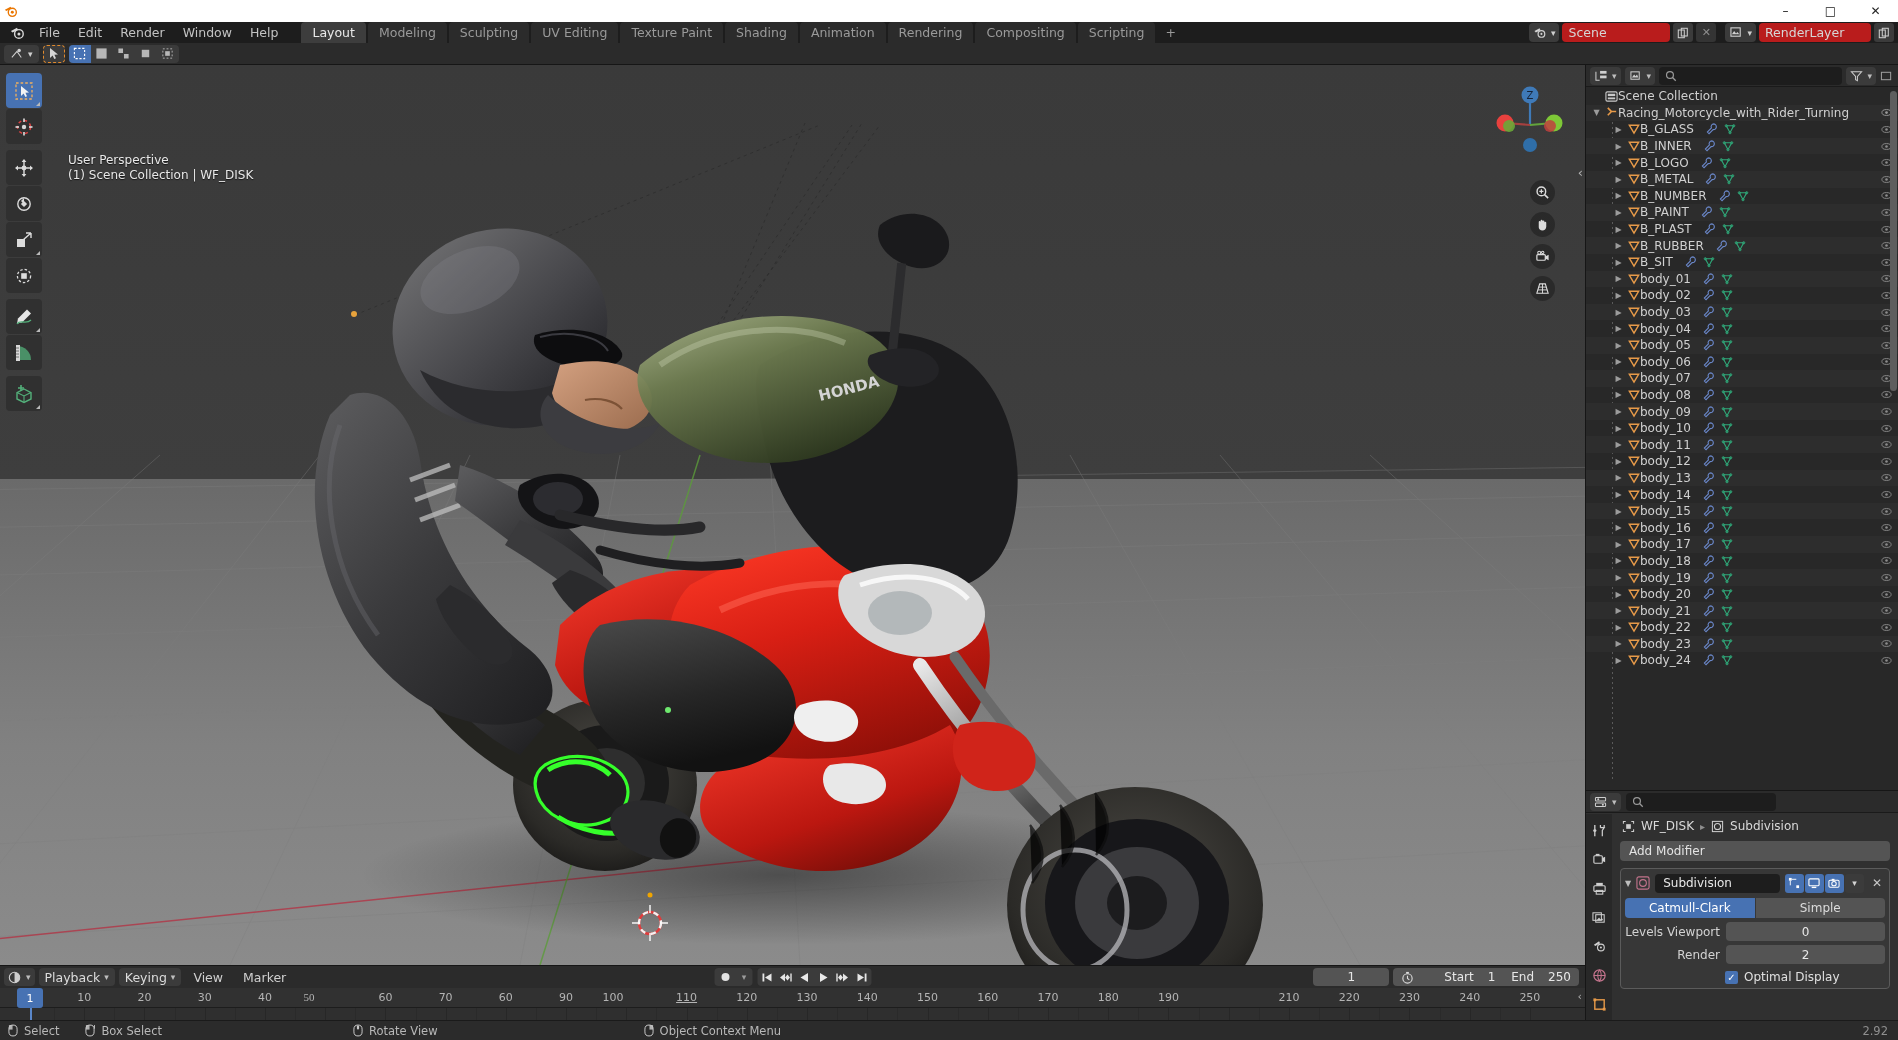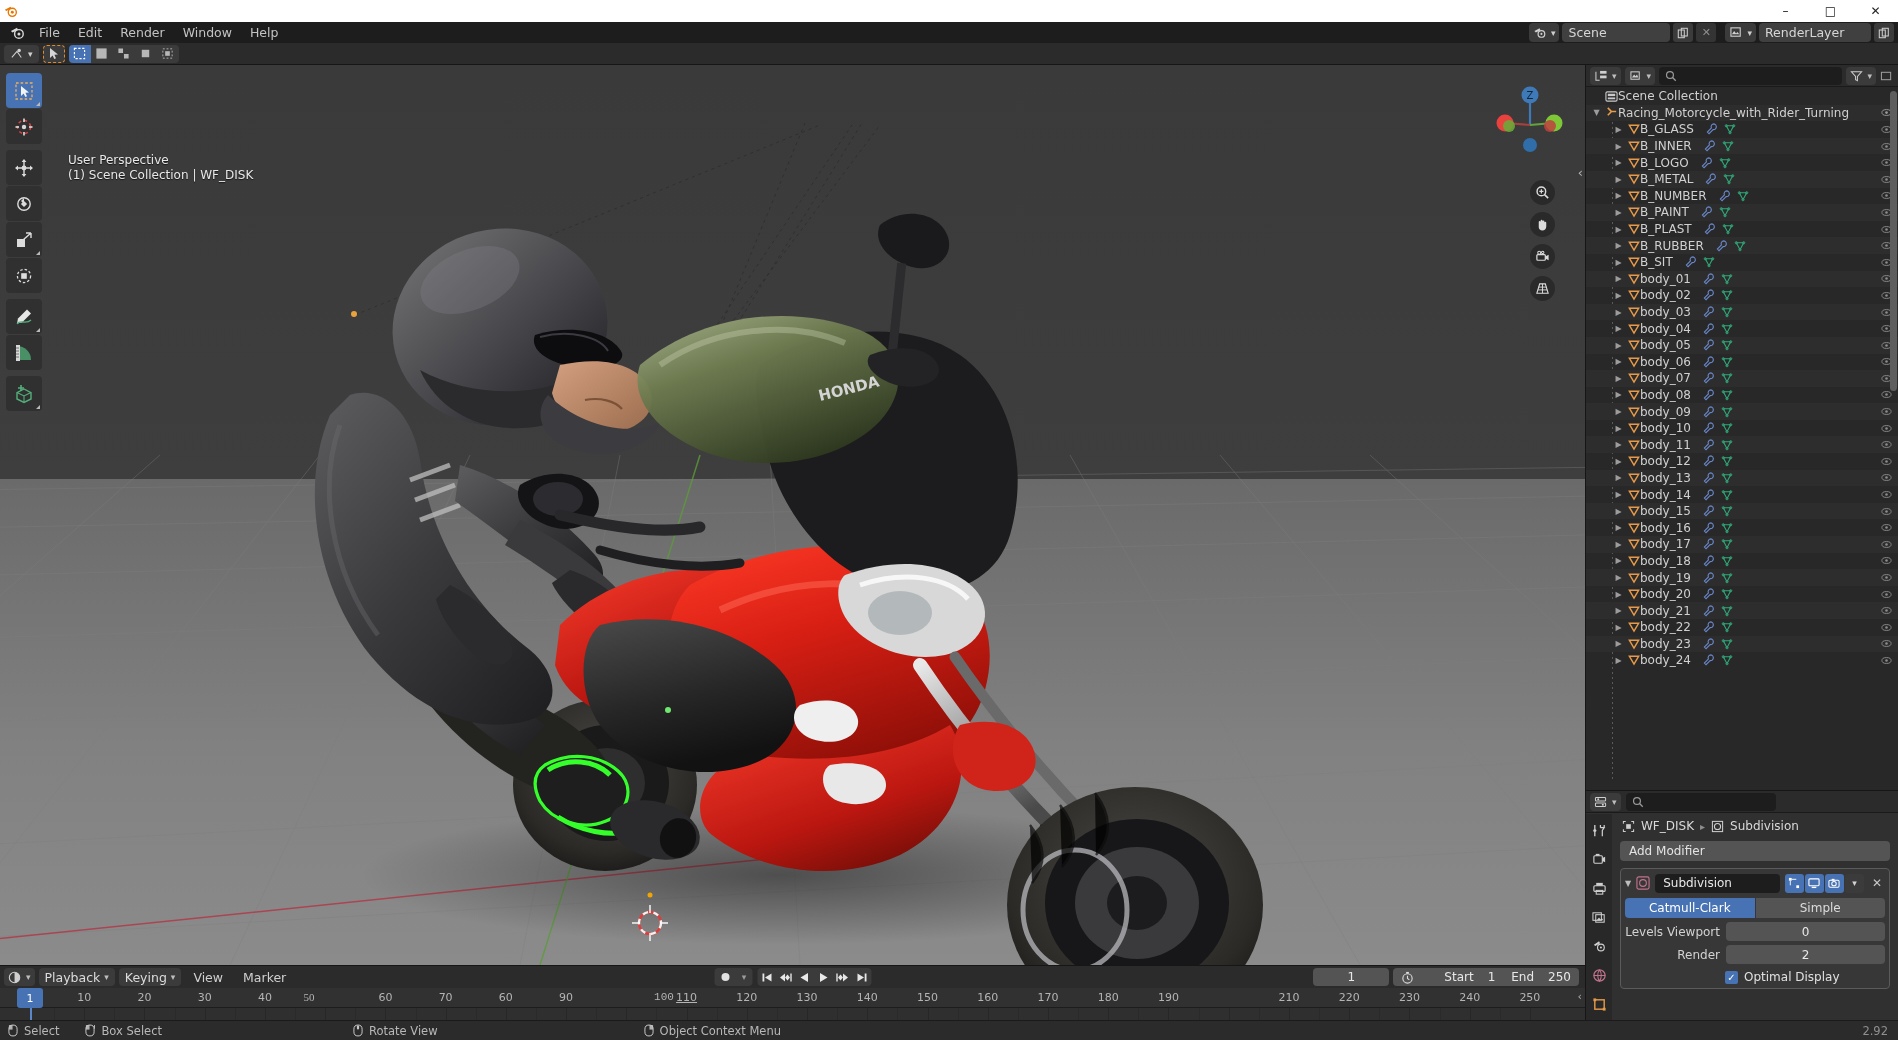--- a/index.html
+++ b/index.html
@@ -22,21 +22,21 @@
   
   .topbar{height:21px;background:#1d1d1d;display:flex;align-items:center;padding-left:4px;gap:0;position:relative;}
   .topbar .ico{width:26px;display:flex;align-items:center;justify-content:center;}
   .menu{padding:2px 9px;color:#c3c3c3;font-size:12.5px;border-radius:3px;}
   .wstabs{display:flex;align-items:flex-end;height:21px;margin-left:14px;}
   .wstab{padding:3px 11px;color:#9a9a9a;font-size:12.5px;background:#2b2b2b;margin-right:2px;border-radius:4px 4px 0 0;height:21px;display:flex;align-items:center;}
   .wstab.active{background:#3d3d3d;color:#e9e9e9;}
   .wstab.plus{background:transparent;color:#9a9a9a;padding:3px 8px;}
   .topright{position:absolute;right:4px;top:1px;display:flex;align-items:center;gap:3px;}
   .fld{background:#282828;border-radius:4px;height:19px;display:flex;align-items:center;padding:0 6px;color:#d6d6d6;font-size:12.5px;}
-  .fld.dark{background:#404040;}
+  .fld.dark{background:#b91c1c;}
   .idbtn{background:#3b3b3b;border-radius:4px;height:19px;display:flex;align-items:center;padding:0 4px;gap:3px;}
   .smallbtn{width:20px;height:19px;background:#3b3b3b;border-radius:3px;display:flex;align-items:center;justify-content:center;}
 
   
   .vpheader{height:22px;background:#2b2b2b;display:flex;align-items:center;padding:0 4px;gap:4px;position:relative;border-bottom:1px solid #161616;}
   .pill{background:#3b3b3b;border-radius:4px;height:18px;display:flex;align-items:center;padding:0 6px;gap:4px;color:#dcdcdc;font-size:12.5px;}
   .hmenu{padding:1px 8px;color:#d0d0d0;font-size:12.5px;border-radius:3px;}
   .grp{display:flex;align-items:center;background:#3b3b3b;border-radius:4px;overflow:hidden;height:18px;}
   .gbtn{width:22px;height:18px;display:flex;align-items:center;justify-content:center;}
   .gbtn.on{background:#4772b3;}
@@ -162,20 +162,33 @@
           <circle cx="9.5" cy="9.5" r="1.6" fill="#d8d8d8"></circle>
           <path d="M1 6.5 L7.5 3 L8.5 5.2 L2.6 8 Z" fill="#d8d8d8"></path>
         </svg>
     </div>
     <div class="menu">File</div>
     <div class="menu">Edit</div>
     <div class="menu">Render</div>
     <div class="menu">Window</div>
     <div class="menu">Help</div>
 
+    <div class="wstabs">
+      <div class="wstab active">Layout</div>
+      <div class="wstab">Modeling</div>
+      <div class="wstab">Sculpting</div>
+      <div class="wstab">UV Editing</div>
+      <div class="wstab">Texture Paint</div>
+      <div class="wstab">Shading</div>
+      <div class="wstab">Animation</div>
+      <div class="wstab">Rendering</div>
+      <div class="wstab">Compositing</div>
+      <div class="wstab">Scripting</div>
+      <div class="wstab plus">+</div>
+    </div>
 
     <div class="topright">
       <div class="idbtn">
         <svg width="15" height="13" viewBox="0 0 16 14">
             <circle cx="9" cy="8.5" r="3.6" fill="none" stroke="#d0d0d0" stroke-width="1.3"></circle>
             <circle cx="9" cy="8.5" r="1.1" fill="#d0d0d0"></circle>
             <path d="M1.5 5.5 L7 2.5 L8 4.5 L3 7 Z" fill="#d0d0d0"></path>
           </svg>
         <span style="color:#cfcfcf;font-size:9px;">▾</span>
       </div>
@@ -1953,21 +1966,21 @@
       <div class="tlruler" id="tl-ruler">
           <div class="tick" style="left: 84.2126px;">10</div>
           <div class="tick" style="left: 144.449px;">20</div>
           <div class="tick" style="left: 204.685px;">30</div>
           <div class="tick" style="left: 264.921px;">40</div>
           <div class="tick" style="left: 309px; font-family: Liberation Serif, serif;">50</div>
           <div class="tick" style="left: 385.394px;">60</div>
           <div class="tick" style="left: 445.63px;">70</div>
           <div class="tick" style="left: 505.866px;">60</div>
           <div class="tick" style="left: 566.102px;">90</div>
-          <div class="tick" style="left: 664px; font-family: Liberation Mono, monospace;">100</div>
+          <div class="tick" style="left: 613px;">100</div>
           <div class="tick" style="left: 686.575px; text-decoration: underline;">110</div>
           <div class="tick" style="left: 746.811px;">120</div>
           <div class="tick" style="left: 807.047px;">130</div>
           <div class="tick" style="left: 867.283px;">140</div>
           <div class="tick" style="left: 927.52px;">150</div>
           <div class="tick" style="left: 987.756px;">160</div>
           <div class="tick" style="left: 1047.99px;">170</div>
           <div class="tick" style="left: 1108.23px;">180</div>
           <div class="tick" style="left: 1168.46px;">190</div>
           <div class="tick" style="left: 1228.7px; margin-top: 36px;">200</div>

